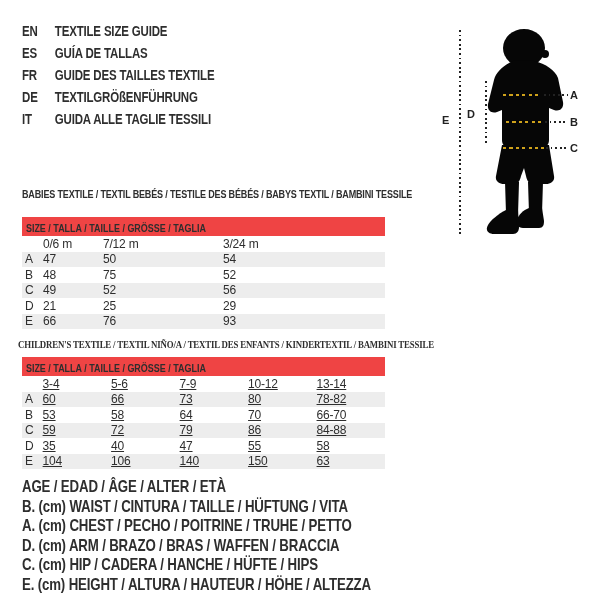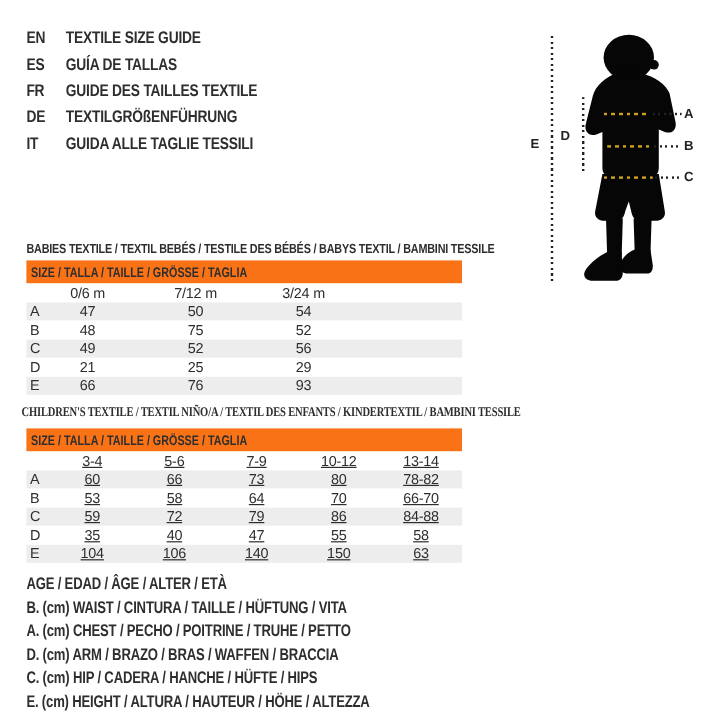--- a/index.html
+++ b/index.html
@@ -17,31 +17,31 @@
   .languages{left:22px;top:20px;}
   .lang-row{display:flex;height:22px;line-height:22px;font-size:14px;font-weight:700;
             letter-spacing:-0.2px;transform:scaleX(0.82);transform-origin:left center;white-space:nowrap;}
   .lang-code{width:40px;}
 
   
   .section-title{font-size:11px;font-weight:700;letter-spacing:-0.2px;white-space:nowrap;}
 
   
   .sizetable{width:363px;}
-  .tbar{height:19px;background:#f97316;line-height:19px;}
+  .tbar{height:19px;background:#ef4444;line-height:19px;}
   .tbar span{padding-left:5px;font-size:11.5px;font-weight:700;}
   .trow{display:flex;height:15.5px;align-items:center;font-size:12px;letter-spacing:-0.2px;}
   .trow.stripe{background:#ededed;}
-  .tcell{text-align:center;}
+  .tcell{}
   .lblcol{width:18px;padding-left:3px;text-align:left;}
   .bcol1{width:60px;} .bcol2{width:120px;} .bcol3{width:60px;}
   .ccol{width:70px;text-decoration:underline;}
 
   
-  .legend-line{height:19.5px;line-height:19.5px;font-size:14px;font-weight:700;letter-spacing:-0.2px;}
+  .legend-line{height:19.5px;line-height:19.5px;font-size:17px;font-weight:700;letter-spacing:-0.2px;}
 
   
   .hdash-y{position:absolute;height:2.4px;
     background:repeating-linear-gradient(90deg,#cfa21b 0 3.2px,transparent 3.2px 6.4px);}
   .hdots{position:absolute;height:2px;
     background:repeating-linear-gradient(90deg,#222 0 1.8px,transparent 1.8px 4.6px);}
   .vdots{position:absolute;width:2px;
     background:repeating-linear-gradient(180deg,#222 0 1.8px,transparent 1.8px 4.6px);}
   .mlabel{position:absolute;font-size:11px;font-weight:700;color:#222;line-height:12px;}
 </style>
@@ -96,21 +96,21 @@
   <div class="hdots" style="left:546px;top:147px;width:21px;"></div>
   <span class="mlabel" style="left:570px;top:142px;">C</span>
 
   <div class="vdots" style="left:485px;top:81px;height:64px;"></div>
   <span class="mlabel" style="left:467px;top:108px;">D</span>
 
   <div class="vdots" style="left:459px;top:30px;height:206px;"></div>
   <span class="mlabel" style="left:442px;top:114px;">E</span>
 </div>
 
-<div class="abs section-title" style="left:22px;top:202px;">
+<div class="abs section-title" style="left:22px;top:188px;">
   <span class="cond sx82">BABIES TEXTILE / TEXTIL BEBÉS / TESTILE DES BÉBÉS / BABYS TEXTIL / BAMBINI TESSILE</span>
 </div>
 
 <div class="abs sizetable" style="left:22px;top:217px;">
   <div class="tbar">
     <span class="cond sx78">SIZE / TALLA / TAILLE / GRÖSSE / TAGLIA</span>
   </div>
   <div class="trow">
     <span class="tcell lblcol"></span>
     <span class="tcell bcol1">0/6 m</span>

